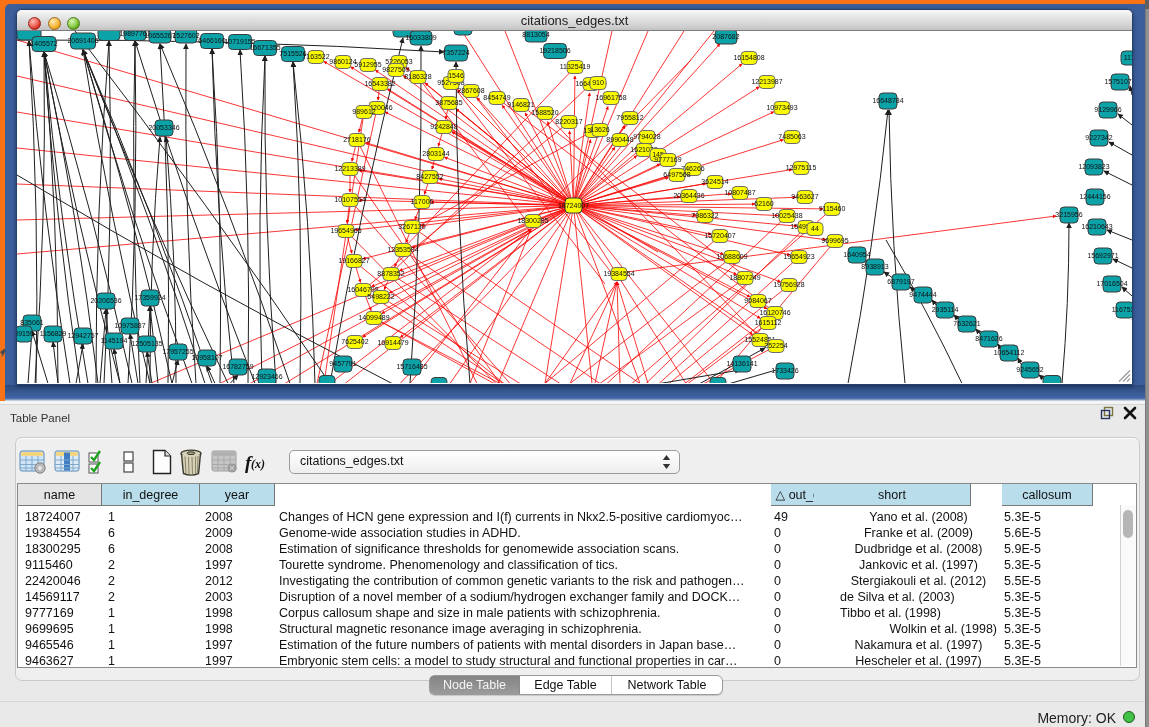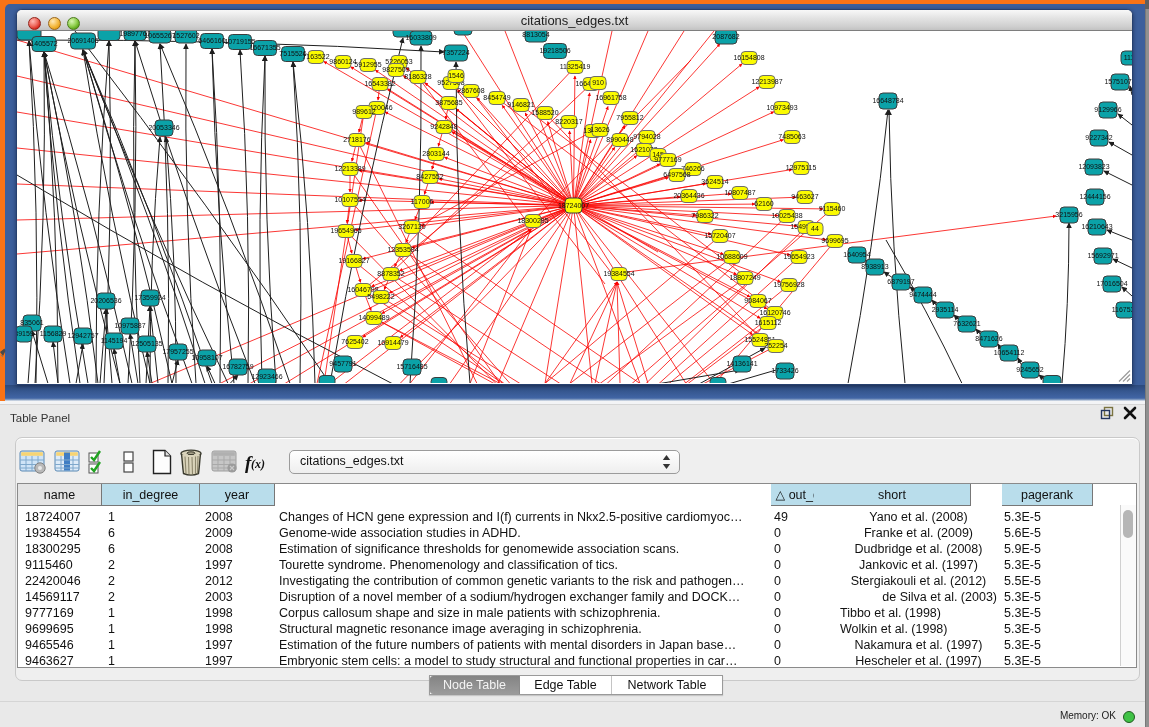--- a/index.html
+++ b/index.html
@@ -20,26 +20,26 @@
 #combo span{position:absolute;left:10px;top:3px;font-size:12.5px;color:#111}
 #tbl{position:absolute;left:17px;top:483px;width:1118px;height:183px;background:#fff;border:1px solid #8a8a8a}
 #thead{position:absolute;left:0;top:0;width:1116px;height:21px;background:#fff}
 .hc{position:absolute;top:0;height:21px;background:#b9ddeb;border-right:1px solid #777;border-bottom:1px solid #777;text-align:center;font-size:12.5px;color:#111;line-height:22px}
 .hc.g{background:#e4e4e4}
 #trows{position:absolute;left:0;top:25px;width:1103px}
 #trows table{border-collapse:collapse;table-layout:fixed}
 #trows td{height:16px;font-size:12.5px;color:#111;white-space:nowrap;overflow:hidden;padding:0}
 #vsb{position:absolute;right:0px;top:21px;width:15px;height:161px;background:#fafafa;border-left:1px solid #d0d0d0}
 #vsbthumb{position:absolute;left:2px;top:5px;width:10px;height:28px;background:#b6b6b6;border-radius:5px}
-#tabs{position:absolute;left:429px;top:675px;width:292px;height:18px;border:1px solid #9a9a9a;border-radius:0;background:#fff;box-shadow:0 1px 1px rgba(0,0,0,.15)}
+#tabs{position:absolute;left:429px;top:675px;width:292px;height:18px;border:1px solid #9a9a9a;border-radius:6px;background:#fff;box-shadow:0 1px 1px rgba(0,0,0,.15)}
 .seg{position:absolute;top:0;height:18px;font-size:12.5px;text-align:center;line-height:18px;color:#111}
 #seg1{left:0;width:89px;background:linear-gradient(#848484,#9b9b9b);color:#f4f4f4;border-right:1px solid #8a8a8a;border-radius:3px 0 0 3px}
 #seg2{left:90px;width:91px;border-right:1px solid #c4c4c4}
 #seg3{left:182px;width:110px}
-#mem{position:absolute;right:33px;top:710px;font-size:10px;color:#222}
+#mem{position:absolute;right:33px;top:710px;font-size:14px;color:#222}
 #memdot{position:absolute;left:1123px;top:711px;width:10px;height:10px;border-radius:50%;background:#3fc245;border:1px solid #215b21}
 #rstrip{position:absolute;left:1145px;top:0;width:4px;height:727px;background:#909090;border-left:1px solid #787878;box-sizing:border-box}
 #rnotch{position:absolute;left:1145px;top:0;width:4px;height:9px;background:#5f5f5f}
 #botline{position:absolute;left:0;top:701px;width:1145px;height:1px;background:#d5d5d5}
 .icon{position:absolute}
 </style></head>
 <body>
 <div id="root">
 <div id="desktop"></div>
     <div id="deskgrad"></div>
@@ -652,21 +652,21 @@
         <path d="M4.5,14 L8.2,9 L0.8,9 z" fill="#333"></path>
       </svg>
 </div>
 <div id="tbl">
   <div id="thead">
         <div class="hc g" style="left:0;width:83px">name</div>
         <div class="hc" style="left:84px;width:97px">in_degree</div>
         <div class="hc" style="left:182px;width:74px">year</div>
         <div class="hc" style="left:753px;width:73px">△ out_de…</div>
         <div class="hc" style="left:796px;width:156px">short</div>
-        <div class="hc" style="left:984px;width:90px">pagerank</div>
+        <div class="hc" style="left:984px;width:90px">callosum</div>
       </div>
   <div id="trows">
         <table>
           <tbody>
             <tr>
               <td style="width:76px;padding-left:7px">18724007</td>
               <td style="width:90px;padding-left:7px">1</td>
               <td style="width:67px;padding-left:7px">2008</td>
               <td style="width:488px;padding-left:7px;white-space:nowrap;overflow:hidden">Changes of HCN gene expression and I(f) currents in Nkx2.5-positive cardiomyoc…</td>
               <td style="width:66px;padding-left:7px">49</td>
@@ -708,39 +708,39 @@
               <td style="width:66px;padding-left:7px">0</td>
               <td style="width:157px;text-align:center">Stergiakouli et al. (2012)</td>
               <td style="width:83px;padding-left:7px">5.5E-5</td>
             </tr>
             <tr>
               <td style="width:76px;padding-left:7px">14569117</td>
               <td style="width:90px;padding-left:7px">2</td>
               <td style="width:67px;padding-left:7px">2003</td>
               <td style="width:488px;padding-left:7px;white-space:nowrap;overflow:hidden">Disruption of a novel member of a sodium/hydrogen exchanger family and DOCK…</td>
               <td style="width:66px;padding-left:7px">0</td>
-              <td style="width:157px;text-align:right">de Silva et al. (2003)</td>
+              <td style="width:157px;text-align:left">de Silva et al. (2003)</td>
               <td style="width:83px;padding-left:7px">5.3E-5</td>
             </tr>
             <tr>
               <td style="width:76px;padding-left:7px">9777169</td>
               <td style="width:90px;padding-left:7px">1</td>
               <td style="width:67px;padding-left:7px">1998</td>
               <td style="width:488px;padding-left:7px;white-space:nowrap;overflow:hidden">Corpus callosum shape and size in male patients with schizophrenia.</td>
               <td style="width:66px;padding-left:7px">0</td>
               <td style="width:157px;text-align:left">Tibbo et al. (1998)</td>
               <td style="width:83px;padding-left:7px">5.3E-5</td>
             </tr>
             <tr>
               <td style="width:76px;padding-left:7px">9699695</td>
               <td style="width:90px;padding-left:7px">1</td>
               <td style="width:67px;padding-left:7px">1998</td>
               <td style="width:488px;padding-left:7px;white-space:nowrap;overflow:hidden">Structural magnetic resonance image averaging in schizophrenia.</td>
               <td style="width:66px;padding-left:7px">0</td>
-              <td style="width:157px;text-align:left">Wolkin et al. (1998)</td>
+              <td style="width:157px;text-align:right">Wolkin et al. (1998)</td>
               <td style="width:83px;padding-left:7px">5.3E-5</td>
             </tr>
             <tr>
               <td style="width:76px;padding-left:7px">9465546</td>
               <td style="width:90px;padding-left:7px">1</td>
               <td style="width:67px;padding-left:7px">1997</td>
               <td style="width:488px;padding-left:7px;white-space:nowrap;overflow:hidden">Estimation of the future numbers of patients with mental disorders in Japan base…</td>
               <td style="width:66px;padding-left:7px">0</td>
               <td style="width:157px;text-align:center">Nakamura et al. (1997)</td>
               <td style="width:83px;padding-left:7px">5.3E-5</td>

